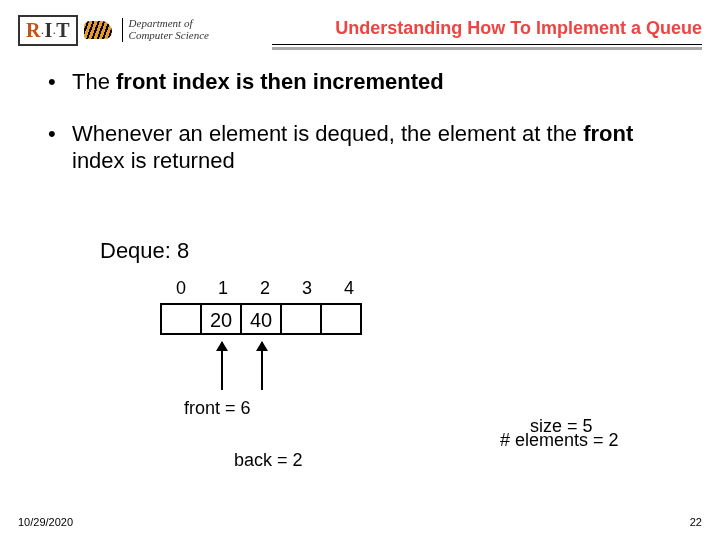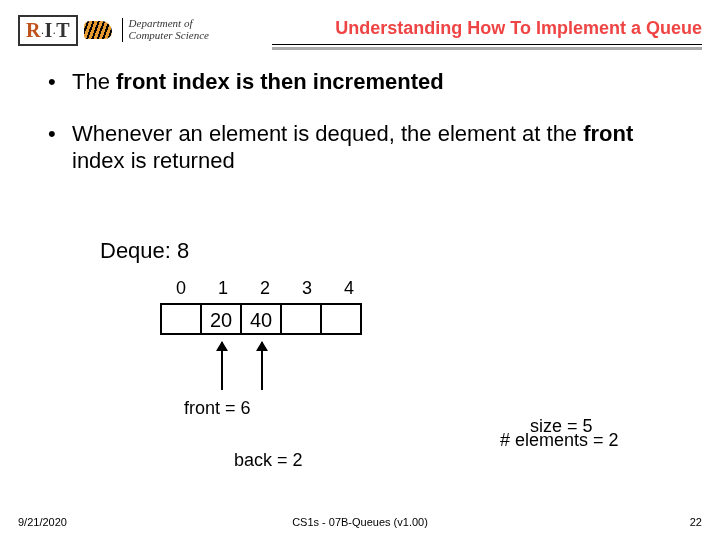--- a/index.html
+++ b/index.html
@@ -265,17 +265,16 @@
   </div>
 
   <div class="arrow arrow1"></div>
   <div class="arrow arrow2"></div>
 
   <div class="lbl lbl-front">front = 6</div>
   <div class="lbl lbl-back">back = 2</div>
   <div class="lbl lbl-size">size = 5</div>
   <div class="lbl lbl-elems"># elements = 2</div>
 
-  <div class="footer-date">9/21/2020</div>
-  <div class="footer-center">CS1s - 07B-Queues (v1.00)</div>
+  <div class="footer-date">10/29/2020</div>
   <div class="footer-page">22</div>
 
 </div>
 
 </body></html>

